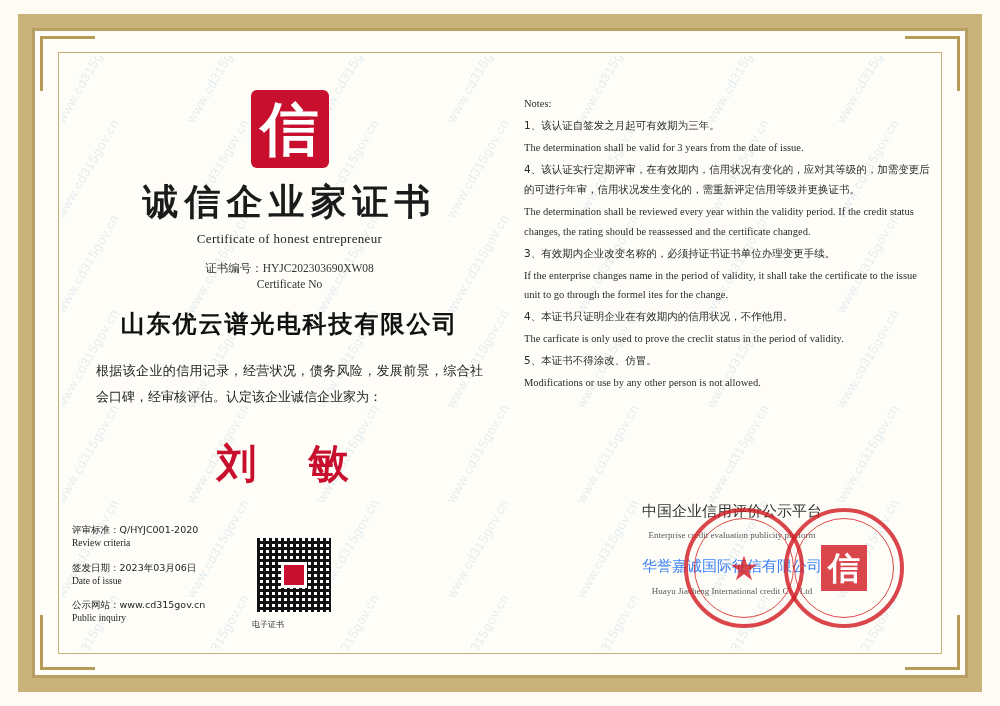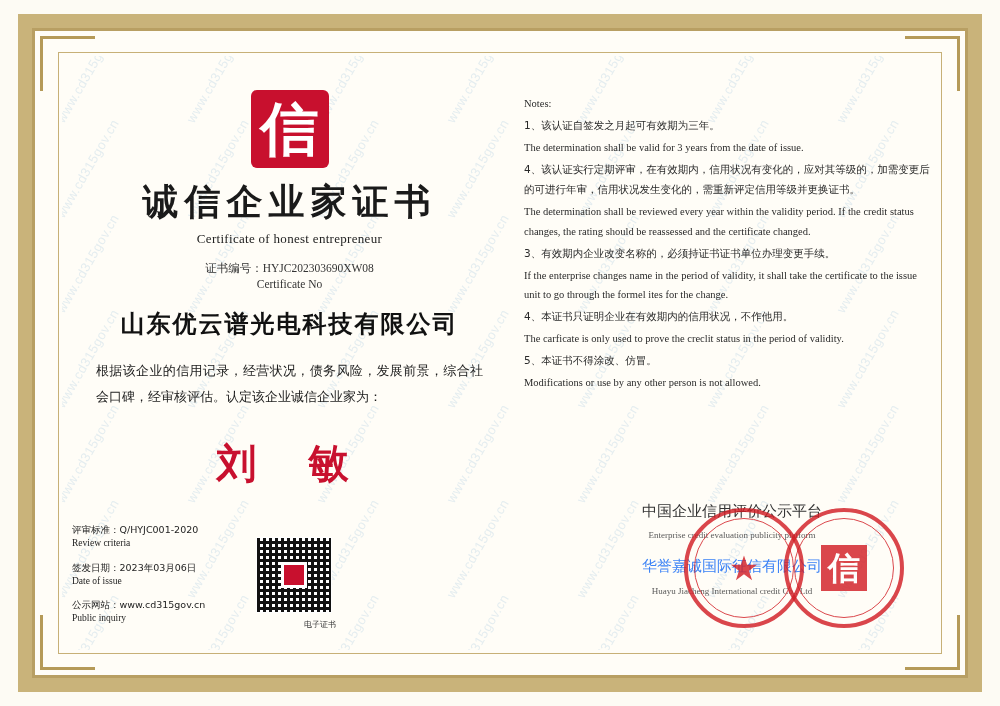--- a/index.html
+++ b/index.html
@@ -109,21 +109,21 @@
   .hyjc{
     width:96px;text-align:center;
   }
   .hyjc .ellipse{
     width:96px;height:50px;border-radius:50%/50%;
     background:#5b2d8e;color:#fff;font-weight:700;font-size:22px;
     line-height:50px;letter-spacing:1px;font-family:"Liberation Sans",sans-serif;
     position:relative;
   }
   .hyjc .cap{font-size:8px;color:#333;margin-top:6px;font-family:"DejaVu Sans",sans-serif;}
-  .qr{width:84px;text-align:right;}
+  .qr{width:84px;text-align:left;}
   .qrbox{
     width:74px;height:74px;margin:0 auto;background:#fff;position:relative;
     background-image:
       repeating-linear-gradient(0deg,#111 0 3px,transparent 3px 6px),
       repeating-linear-gradient(90deg,#111 0 3px,transparent 3px 6px);
     background-size:6px 6px,6px 6px;
     border:1px solid #fff;
   }
   .qrbox::after{
     content:"";position:absolute;left:50%;top:50%;width:20px;height:20px;

